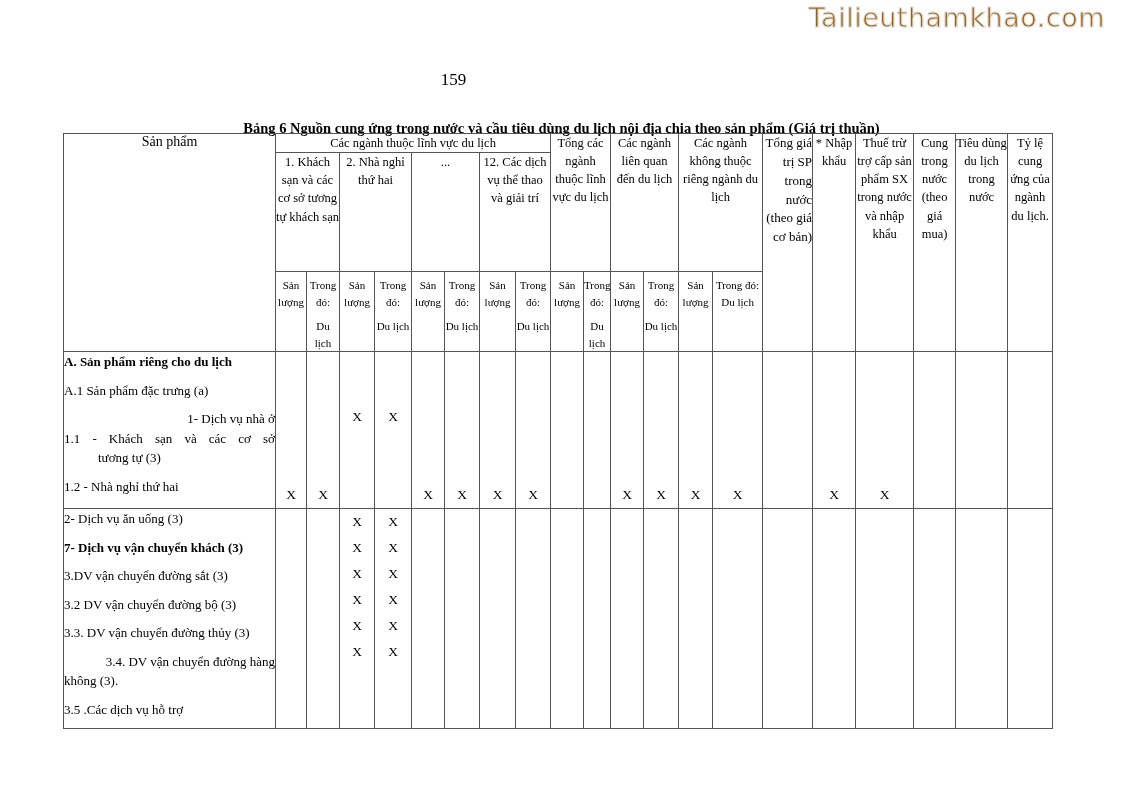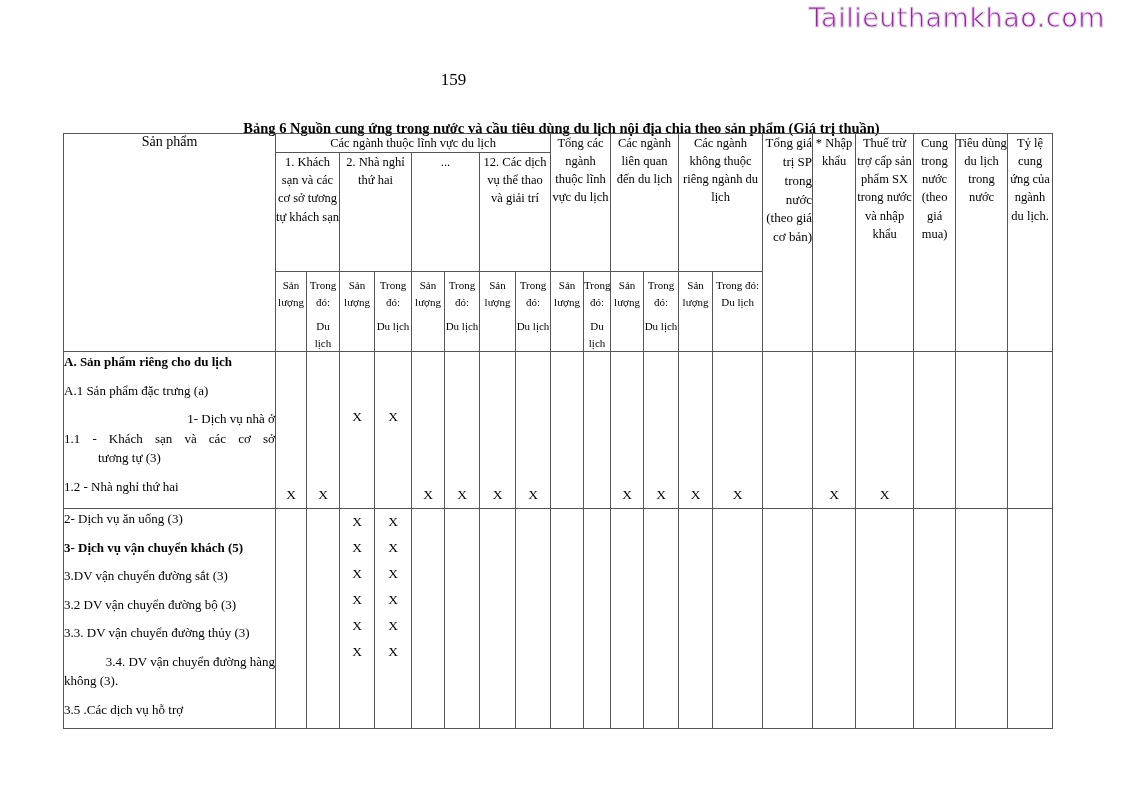--- a/index.html
+++ b/index.html
@@ -17,21 +17,21 @@
   }
 
   
   #watermark {
     position: absolute;
     top: 2px;
     right: 18px;
     font-family: "DejaVu Sans", sans-serif;
     font-size: 27px;
     letter-spacing: 0.5px;
-    color: #a21caf;
+    color: #a16207;
     -webkit-text-stroke: 1px #dedede;
     text-shadow: 1px 1px 0 #f2f2f2;
     white-space: nowrap;
     user-select: none;
   }
 
   
   #page-number {
     position: absolute;
     top: 70px;
@@ -462,21 +462,21 @@
           <div class="mk"></div>
               <div class="mk"></div>
           <div class="mk"></div>
         </div>
       </td>
     </tr>
 
     <tr>
       <td class="body lbl">
         <p>2- Dịch vụ ăn uống  (3)</p>
-        <p style="font-weight:bold">3-  Dịch vụ vận chuyển khách (5)</p>
+        <p style="font-weight:bold">7-  Dịch vụ vận chuyển khách (3)</p>
         <p>3.DV vận chuyển đường sắt (3)</p>
         <p>3.2 DV vận chuyển đường bộ (3)</p>
         <p>3.3. DV vận chuyển đường thủy (3)</p>
         <p class="tight">3.4.  DV vận chuyển đường hàng</p>
         <p>không (3).</p>
         <p>3.5 .Các dịch vụ hỗ trợ</p>
       </td>
 
       <td class="body mark"></td>
       <td class="body mark"></td>

